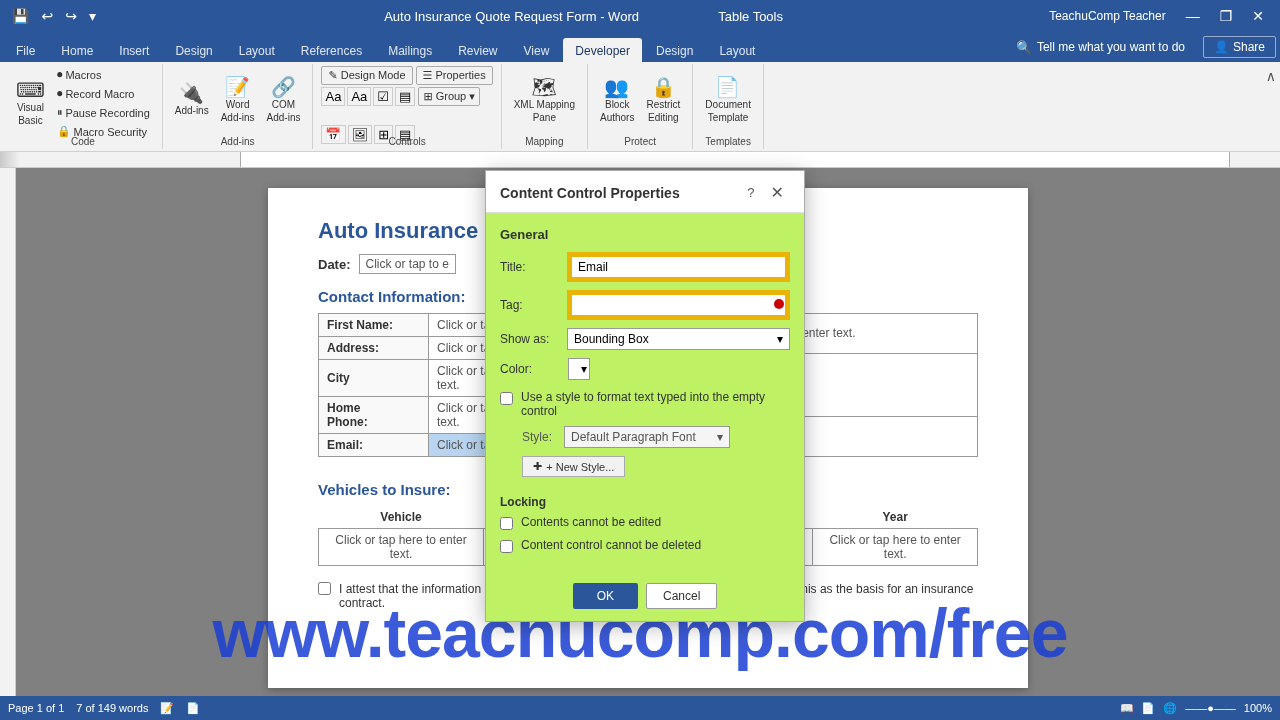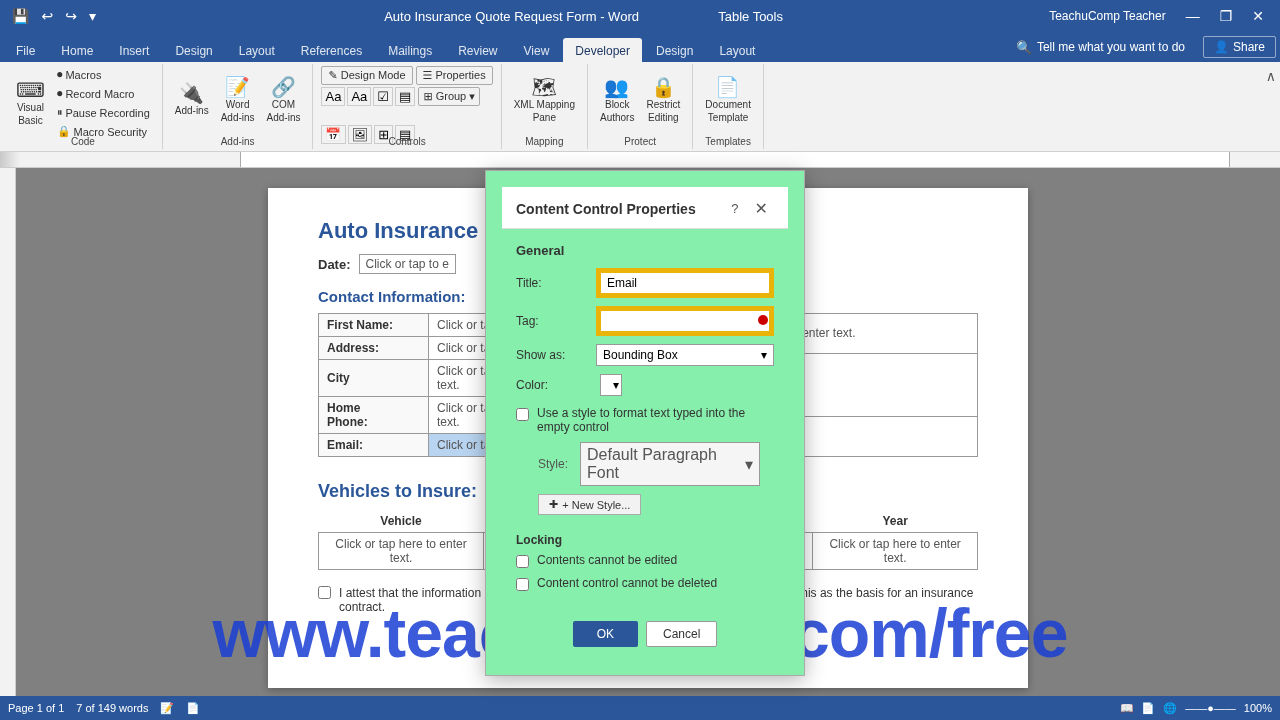--- a/index.html
+++ b/index.html
@@ -208,21 +208,21 @@
       border: 1px solid #999;
       padding: 4px 8px;
       font-size: 12px;
     }
     .doc-table td.label { font-weight: bold; width: 110px; color: #333; background: #f9f9f9; }
     .doc-table td.field { color: #555; }
     .field-highlighted { background: #b8d4f0; }
 
     .doc-vehicles-title {
       color: #2b579a;
-      font-size: 18px;
+      font-size: 15px;
       font-weight: bold;
       margin: 14px 0 8px;
     }
     .vehicle-table { width: 100%; border-collapse: collapse; }
     .vehicle-table th {
       text-align: center;
       font-size: 12px;
       color: #333;
       padding: 4px;
       border: none;
@@ -252,25 +252,25 @@
       align-items: center;
       padding: 0 8px;
       color: white;
       font-size: 11px;
       gap: 12px;
       justify-content: space-between;
     }
     .status-left { display: flex; gap: 12px; }
     .status-right { display: flex; gap: 8px; align-items: center; }
     .modal {
-      background: #86efac;
+      background: #bef264;
       border: 1px solid #aaa;
       box-shadow: 0 4px 20px rgba(0,0,0,0.3);
       width: 320px;
-      padding: 16px;
+      padding: 0;
       position: absolute;
       top: 170px;
       left: 485px;
     }
     .modal-header {
       background: white;
       padding: 10px 14px 8px;
       display: flex;
       align-items: center;
       justify-content: space-between;
@@ -280,21 +280,21 @@
     .modal-controls { display: flex; gap: 4px; align-items: center; }
     .modal-help { background: none; border: none; cursor: pointer; font-size: 13px; color: #555; padding: 2px 6px; }
     .modal-close { background: none; border: none; cursor: pointer; font-size: 16px; color: #555; padding: 2px 6px; }
 
     .modal-body { padding: 14px; }
     .modal-section-title { font-weight: 600; color: #333; font-size: 13px; margin-bottom: 10px; }
     .modal-row {
       display: flex;
       align-items: center;
       margin-bottom: 8px;
-      gap: 20px;
+      gap: 7px;
     }
     .modal-label { font-size: 12px; color: #333; width: 60px; flex-shrink: 0; }
     .modal-input {
       flex: 1;
       border: 5px solid #eab308;
       padding: 3px 6px;
       font-size: 12px;
     }
     .show-as-select {
       flex: 1;
@@ -304,21 +304,21 @@
       background: white;
       cursor: pointer;
       display: flex;
       align-items: center;
       justify-content: space-between;
     }
     .color-row {
       display: flex;
       align-items: center;
       margin-bottom: 10px;
-      gap: 24px;
+      gap: 8px;
     }
     .color-swatch {
       width: 22px; height: 22px;
       border: 1px solid #999;
       background: white;
       cursor: pointer;
       display: flex;
       align-items: center;
       justify-content: flex-end;
       padding: 2px;
@@ -334,24 +334,24 @@
     .style-row {
       display: flex;
       align-items: center;
       gap: 8px;
       margin-bottom: 8px;
       margin-left: 22px;
     }
     .style-select {
       border: 1px solid #999;
       padding: 3px 6px;
-      font-size: 16px;
+      font-size: 12px;
       background: #f5f5f5;
       color: #555;
-      width: 180px;
+      width: 166px;
       display: flex;
       align-items: center;
       justify-content: space-between;
       cursor: pointer;
     }
     .new-style-btn {
       border: 1px solid #aaa;
       background: #f2f2f2;
       padding: 3px 10px;
       font-size: 11px;

